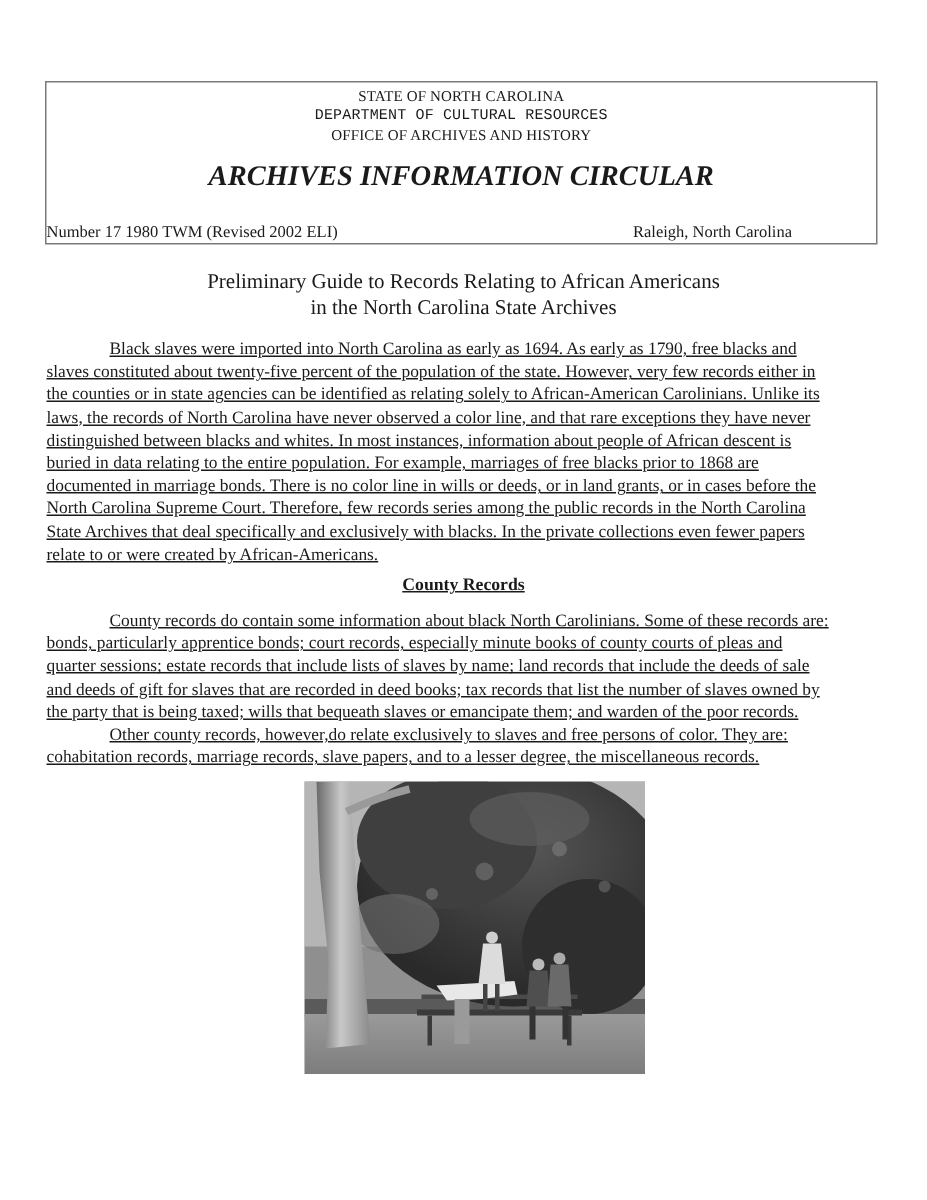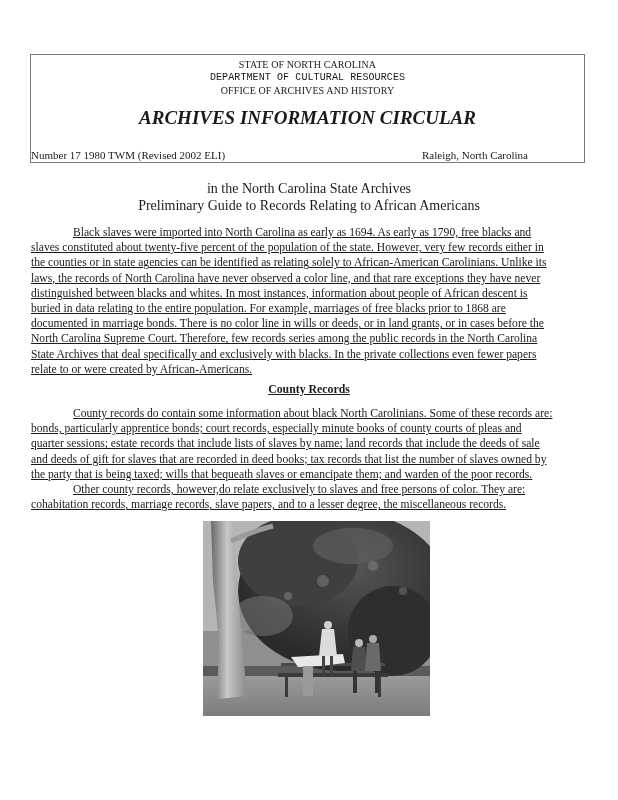--- a/index.html
+++ b/index.html
@@ -61,22 +61,22 @@
 <div class="header-box">
   <div class="hdr-line hdr-l1">STATE OF NORTH CAROLINA</div>
   <div class="hdr-line hdr-l2">DEPARTMENT OF CULTURAL RESOURCES</div>
   <div class="hdr-line hdr-l3">OFFICE OF ARCHIVES AND HISTORY</div>
   <div class="circular-title">ARCHIVES INFORMATION CIRCULAR</div>
   <div class="hdr-number">Number 17 1980 TWM (Revised 2002 ELI)</div>
   <div class="hdr-place">Raleigh, North Carolina</div>
 </div>
 
 <div class="doc-title">
+  <div>Preliminary Guide to Records Relating to African Americans</div>
   <div>in the North Carolina State Archives</div>
-  <div>Preliminary Guide to Records Relating to African Americans</div>
 </div>
 
 <div class="para intro">
   <span class="line indent">Black slaves were imported into North Carolina as early as 1694.  As early as 1790, free blacks and</span>
   <span class="line">slaves constituted about twenty-five percent of the population of the state.  However, very few records either in</span>
   <span class="line">the counties or in state agencies can be identified as relating solely to African-American Carolinians. Unlike its</span>
   <span class="line">laws, the records of North Carolina have never observed a color line, and that rare exceptions they have never</span>
   <span class="line">distinguished between blacks and whites. In most instances, information about people of African descent is</span>
   <span class="line">buried in data relating to the entire population.  For example, marriages of free blacks prior to 1868 are</span>
   <span class="line">documented in marriage bonds. There is no color line in wills or deeds, or in land grants, or in cases before the</span>

